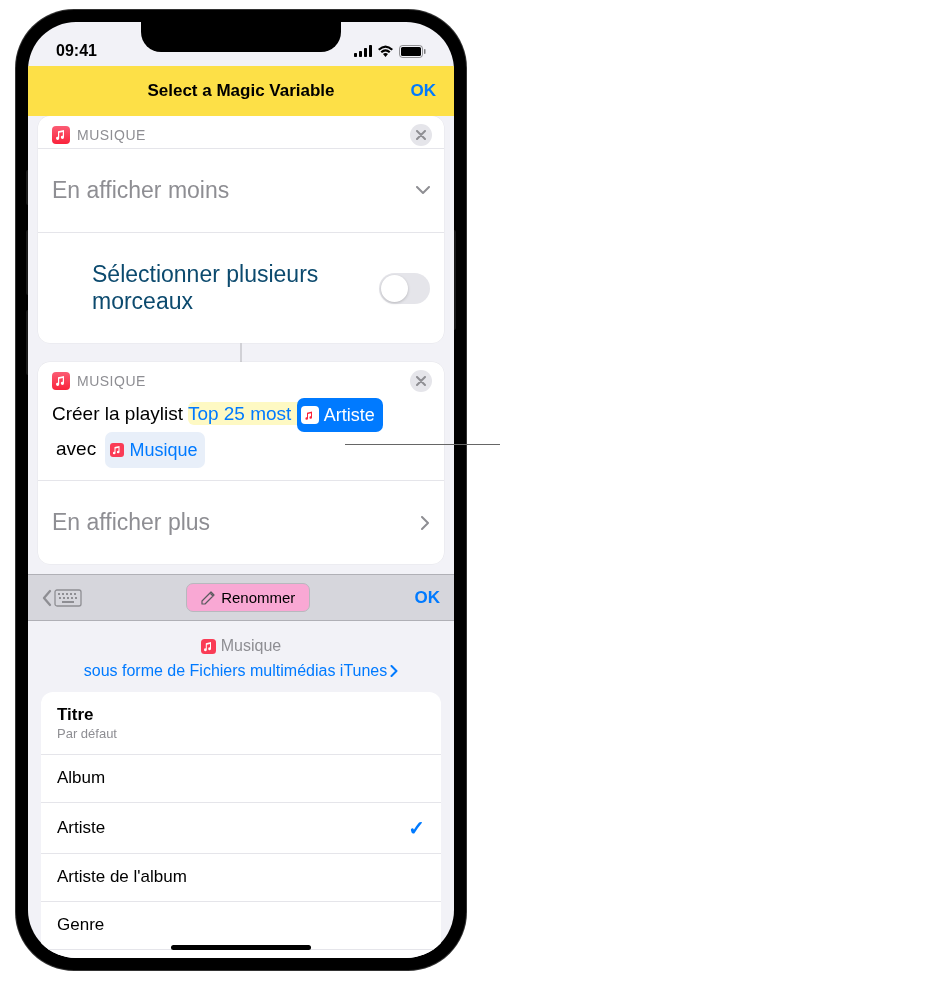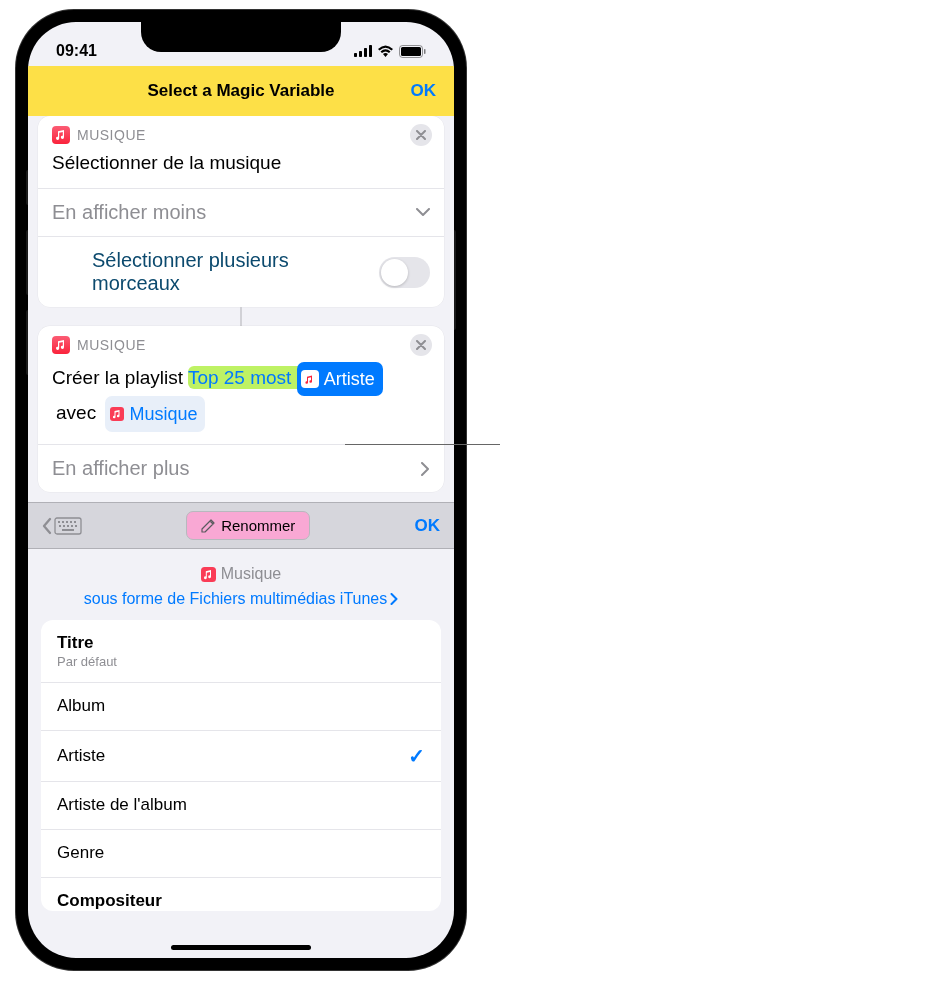--- a/index.html
+++ b/index.html
@@ -97,23 +97,23 @@
       justify-content: center;
     }
     .close-btn svg { width: 10px; height: 10px; }
     
     .card-title { font-size: 19px; padding: 4px 14px 14px; font-weight: 400; }
     
     .card-row {
       display: flex;
       justify-content: space-between;
       align-items: center;
-      padding: 12px 14px;
+      padding: 28px 14px;
       border-top: 0.5px solid #e5e5ea;
-      font-size: 20px;
+      font-size: 23px;
       color: #8e8e93;
     }
     .card-row-text { flex: 1; }
     .chevron { color: #c7c7cc; }
     .toggle {
       width: 51px;
       height: 31px;
       background: #e5e5ea;
       border-radius: 16px;
       position: relative;
@@ -126,21 +126,21 @@
       width: 27px;
       height: 27px;
       background: #fff;
       border-radius: 50%;
       box-shadow: 0 1px 3px rgba(0,0,0,0.2);
     }
     
     .connector { width: 2px; height: 20px; background: #d1d1d6; margin: -10px auto 0; margin-bottom: -1px; }
     
     .action-body { padding: 4px 14px 12px; font-size: 19px; line-height: 32px; }
-    .token-bg { background: #bef264; padding: 1px 0; border-radius: 6px; }
+    .token-bg { background: #fef9c3; padding: 1px 0; border-radius: 6px; }
     .token-text { color: #007aff; }
     .token-chip {
       display: inline-flex;
       align-items: center;
       background: #007aff;
       color: #fff;
       padding: 1px 8px 1px 4px;
       border-radius: 7px;
       font-size: 18px;
       vertical-align: middle;
@@ -277,21 +277,20 @@
               </defs>
               <path d="M12 4 L12 11.3 A1.6 1.6 0 1 1 10.8 9.8 L10.8 6 L7.2 6.8 L7.2 12.3 A1.6 1.6 0 1 1 6 10.8 L6 5.3 Z" fill="#fff"></path>
             </svg>
           <span class="card-label">MUSIQUE</span>
           <div class="close-btn">
             <svg viewBox="0 0 10 10">
                 <path d="M1 1 L9 9 M9 1 L1 9" stroke="#8e8e93" stroke-width="2" stroke-linecap="round"></path>
               </svg>
           </div>
         </div>
-        <div class="card-title">Sélectionner de la musique</div>
         <div class="card-row">
           <span class="card-row-text">En afficher moins</span>
           <svg class="chevron" width="14" height="9" viewBox="0 0 14 9">
               <path d="M1 1 L7 7 L13 1" stroke="#8e8e93" stroke-width="2" fill="none" stroke-linecap="round" stroke-linejoin="round"></path>
             </svg>
         </div>
         <div class="card-row">
           <span class="card-row-text" style="color:#0c4a6e;margin-left:40px;">Sélectionner plusieurs morceaux</span>
           <div class="toggle"></div>
         </div>

